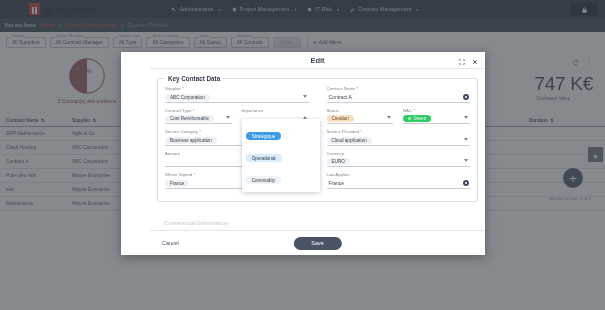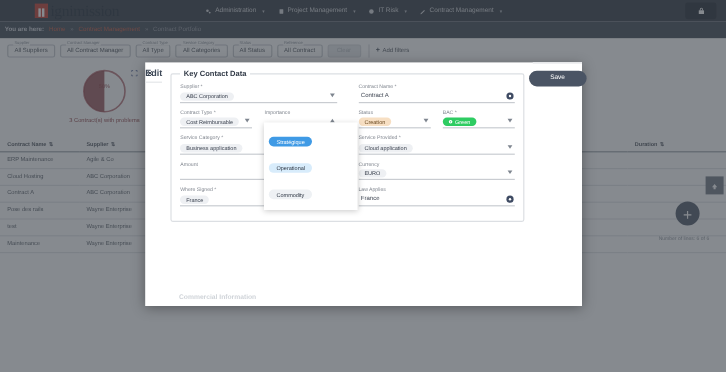--- a/index.html
+++ b/index.html
@@ -124,21 +124,21 @@
     position:absolute; right:14px; top:196px; font-size:4.2px; color:#8d939b;
   }
 
   
   .dim { position:absolute; inset:0; background:rgba(60,66,75,0.62); }
 
   
   .modal {
     position:absolute; left:121px; top:52px; width:364px; height:203px;
     background:#ffffff; box-shadow:0 2px 10px rgba(0,0,0,0.35);
-    display:flex; flex-direction:row;
+    display:flex; flex-direction:column;padding-left:29px;
   }
   .modal-head {
     height:17px; border-bottom:0.7px solid #e4e6e9;
     display:flex; align-items:center; justify-content:center; position:relative;
   }
   .modal-title { font-size:7.5px; color:#3d4857; font-weight:bold; }
   .modal-head-icons { position:absolute; right:7px; display:flex; gap:7px; align-items:center; }
   .modal-head-icons svg { width:6px; height:6px; }
 
   .modal-body { flex:1; padding:6px 7px 0 7px; overflow:hidden; position:relative; }
@@ -332,20 +332,32 @@
         <svg viewBox="0 0 42 42" width="40" height="40">
           <circle cx="21" cy="21" r="18" fill="none" stroke="#b7737a" stroke-width="1.4"></circle>
           <path d="M21 39 A18 18 0 0 1 21 3 L21 21 Z" fill="#8b3a3f" opacity="0.85"></path>
           <path d="M21 3 A18 18 0 0 1 33 33 L21 21 Z" fill="none"></path>
         </svg>
         <div class="donut-label">50%</div>
       </div>
       <div class="kpi-left-cap">3 Contract(s) with problems</div>
     </div>
 
+    <div class="kpi-right">
+      <div class="kpi-actions">
+        <span>
+          <svg viewBox="0 0 16 16" fill="none" stroke="#6b7280" stroke-width="1.6">
+            <path d="M13 8a5 5 0 11-1.6-3.6M13 2v3h-3"></path>
+          </svg>
+        </span>
+        <span class="kpi-dots">⋮</span>
+      </div>
+      <div class="kpi-value">747 K€</div>
+      <div class="kpi-cap">Contracts Value</div>
+    </div>
 
     <div class="table-wrap">
       <table>
         <colgroup>
           <col class="col-name">
             <col class="col-sup">
             <col class="col-mid">
             <col class="col-end">
             <col class="col-dur">
         </colgroup>

